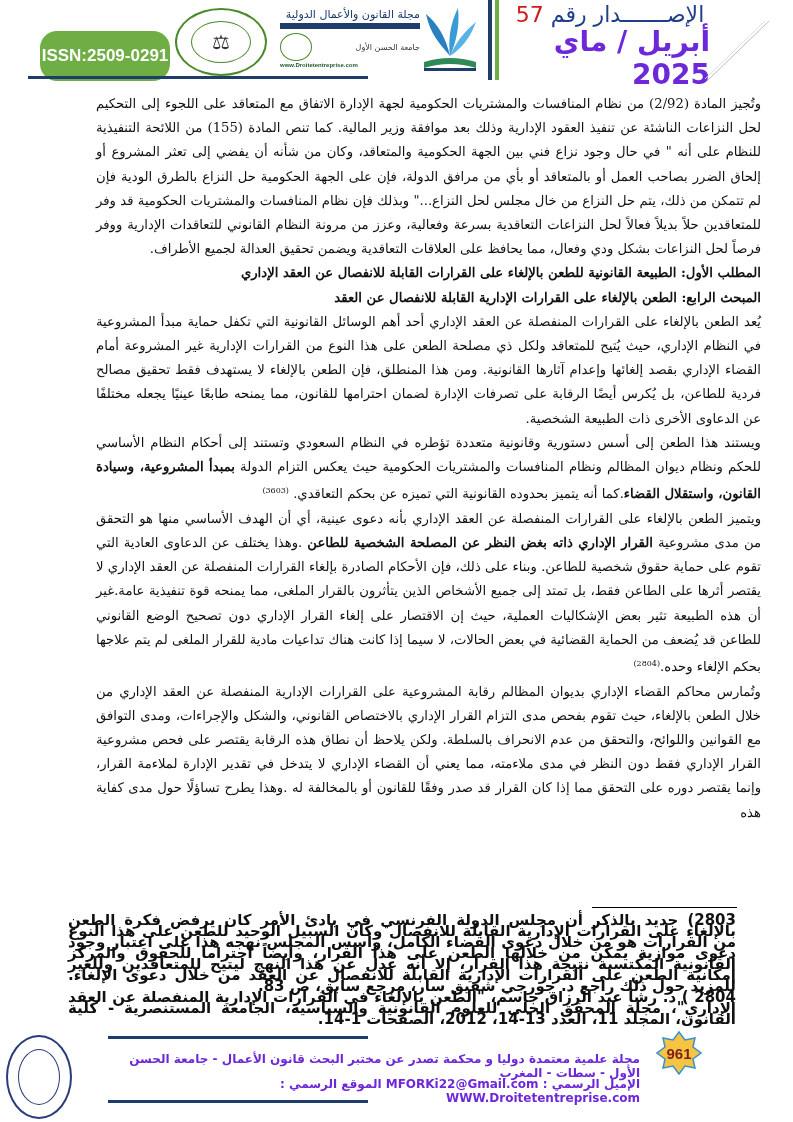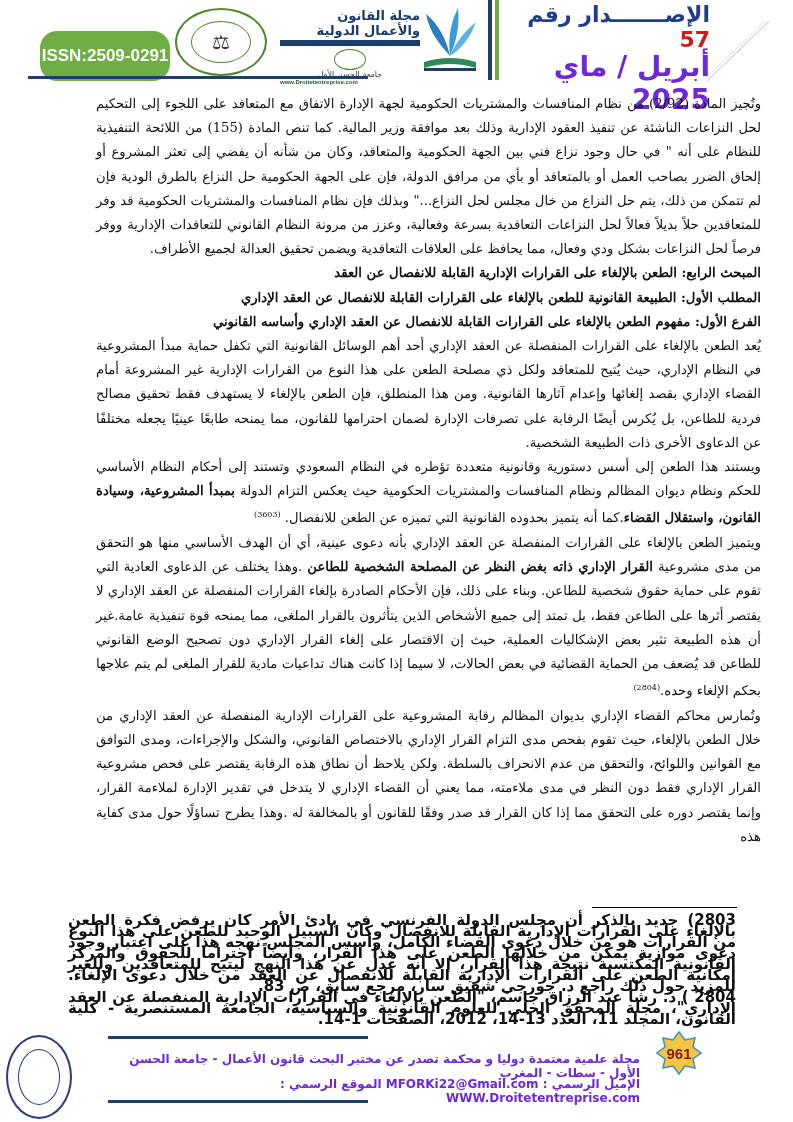--- a/index.html
+++ b/index.html
@@ -7,30 +7,30 @@
          font-family:"DejaVu Sans", sans-serif; color:#111; }
   .header { position:absolute; left:0; top:0; width:793px; height:88px; }
   .issn { position:absolute; left:40px; top:31px; width:130px; height:50px; background:#6fae45;
           border-radius:17px; color:#fff; font-family:"Liberation Sans", sans-serif; font-size:17px;
           font-weight:bold; display:flex; align-items:center; justify-content:center; }
   .logo-circle { position:absolute; left:175px; top:8px; width:88px; height:64px; border-radius:50%;
           border:2px solid #4a8a2a; display:flex; align-items:center; justify-content:center; }
   .logo-inner { width:58px; height:40px; border-radius:50%; border:1px solid #4a8a2a; display:flex;
           align-items:center; justify-content:center; font-size:20px; color:#333; }
   .journal-banner { position:absolute; left:280px; top:8px; width:140px; height:62px; }
-  .jb-title { font-size:13px; color:#1a3a6b; font-weight:bold; text-align:right; direction:rtl; }
+  .jb-title { font-size:11px; color:#1a3a6b; font-weight:normal; text-align:right; direction:rtl; }
   .jb-strip { height:6px; background:#1f3d6b; margin-top:2px; }
-  .jb-row { display:flex; justify-content:space-between; align-items:center; margin-top:3px; height:30px;flex-direction:column; }
+  .jb-row { display:flex; justify-content:space-between; align-items:center; margin-top:3px; height:30px; }
   .jb-mini { width:30px; height:26px; border-radius:50%; border:1px solid #4a8a2a; }
   .jb-web { font-size:6px; color:#1f5a2a; font-weight:bold; font-family:"Liberation Sans",sans-serif; }
   .book-logo { position:absolute; left:420px; top:4px; width:60px; height:70px; }
   .vbars { position:absolute; left:488px; top:0; width:14px; height:80px; display:flex; gap:3px; }
   .vbars span { display:block; width:4px; height:80px; }
   .issue { position:absolute; left:510px; top:2px; width:200px; direction:rtl; text-align:right; }
-  .issue-line1 { font-size:22px; font-weight:bold; color:#1f3d8b; font-family:"DejaVu Sans",sans-serif; }
+  .issue-line1 { font-size:22px; font-weight:normal; color:#1f3d8b; font-family:"DejaVu Sans",sans-serif;text-align:center; }
   .issue-num { color:#d11a1a; }
   .issue-line2 { font-size:28px; font-weight:bold; color:#6d28d9; margin-top:-2px; }
   .diag { position:absolute; left:705px; top:20px; width:65px; height:62px; }
   .hr-top { position:absolute; left:28px; top:76px; width:340px; height:3px; background:#1f3d6b; }
   .content { position:absolute; left:70px; top:92px; width:665px; direction:rtl; text-align:justify;
              font-family:"DejaVu Serif", serif; font-size:13.2px; line-height:24.2px;margin-left:26px; }
   .content p { margin:0; }
   .content .h { font-weight:bold; }
   .content b { font-weight:bold; }
   sup { font-size:8px; }
@@ -93,26 +93,25 @@
   <svg class="diag" viewBox="0 0 65 62">
     <line x1="64" y1="1" x2="2" y2="61" stroke="#bbb" stroke-width="1"></line>
     <line x1="60" y1="1" x2="0" y2="59" stroke="#ddd" stroke-width="1"></line>
   </svg>
 
   <div class="hr-top"></div>
 </div>
 
 <div class="content">
   <p>وتُجيز المادة (2/92) من نظام المنافسات والمشتريات الحكومية لجهة الإدارة الاتفاق مع المتعاقد على اللجوء إلى التحكيم لحل النزاعات الناشئة عن تنفيذ العقود الإدارية وذلك بعد موافقة وزير المالية. كما تنص المادة (155) من اللائحة التنفيذية للنظام على أنه " في حال وجود نزاع فني بين الجهة الحكومية والمتعاقد، وكان من شأنه أن يفضي إلى تعثر المشروع أو إلحاق الضرر بصاحب العمل أو بالمتعاقد أو بأي من مرافق الدولة، فإن على الجهة الحكومية حل النزاع بالطرق الودية فإن لم تتمكن من ذلك، يتم حل النزاع من خال مجلس لحل النزاع..." وبذلك فإن نظام المنافسات والمشتريات الحكومية قد وفر للمتعاقدين حلاً بديلاً فعالاً لحل النزاعات التعاقدية بسرعة وفعالية، وعزز من مرونة النظام القانوني للتعاقدات الإدارية ووفر فرصاً لحل النزاعات بشكل ودي وفعال، مما يحافظ على العلاقات التعاقدية ويضمن تحقيق العدالة لجميع الأطراف.</p>
+  <p class="h">المطلب الأول: الطبيعة القانونية للطعن بالإلغاء على القرارات القابلة للانفصال عن العقد الإداري</p>
   <p class="h">المبحث الرابع: الطعن بالإلغاء على القرارات الإدارية القابلة للانفصال عن العقد</p>
-  <p class="h">المطلب الأول: الطبيعة القانونية للطعن بالإلغاء على القرارات القابلة للانفصال عن العقد الإداري</p>
-  <p class="h">الفرع الأول: مفهوم الطعن بالإلغاء على القرارات القابلة للانفصال عن العقد الإداري وأساسه القانوني</p>
   <p>يُعد الطعن بالإلغاء على القرارات المنفصلة عن العقد الإداري أحد أهم الوسائل القانونية التي تكفل حماية مبدأ المشروعية في النظام الإداري، حيث يُتيح للمتعاقد ولكل ذي مصلحة الطعن على هذا النوع من القرارات الإدارية غير المشروعة أمام القضاء الإداري بقصد إلغائها وإعدام آثارها القانونية. ومن هذا المنطلق، فإن الطعن بالإلغاء لا يستهدف فقط تحقيق مصالح فردية للطاعن، بل يُكرس أيضًا الرقابة على تصرفات الإدارة لضمان احترامها للقانون، مما يمنحه طابعًا عينيًا يجعله مختلفًا عن الدعاوى الأخرى ذات الطبيعة الشخصية.</p>
   <p>
-    <span>ويستند هذا الطعن إلى أسس دستورية وقانونية متعددة تؤطره في النظام السعودي وتستند إلى أحكام النظام الأساسي للحكم ونظام ديوان المظالم ونظام المنافسات والمشتريات الحكومية حيث يعكس التزام الدولة </span><b>بمبدأ المشروعية، وسيادة القانون، واستقلال القضاء</b><span>.كما أنه يتميز بحدوده القانونية التي تميزه عن الطعن للانفصال. </span><sup>(3603)</sup>
+    <span>ويستند هذا الطعن إلى أسس دستورية وقانونية متعددة تؤطره في النظام السعودي وتستند إلى أحكام النظام الأساسي للحكم ونظام ديوان المظالم ونظام المنافسات والمشتريات الحكومية حيث يعكس التزام الدولة </span><b>بمبدأ المشروعية، وسيادة القانون، واستقلال القضاء</b><span>.كما أنه يتميز بحدوده القانونية التي تميزه عن بحكم التعاقدي. </span><sup>(3603)</sup>
   </p>
   <p>
     <span>ويتميز الطعن بالإلغاء على القرارات المنفصلة عن العقد الإداري بأنه دعوى عينية، أي أن الهدف الأساسي منها هو التحقق من مدى مشروعية </span><b>القرار الإداري ذاته بغض النظر عن المصلحة الشخصية للطاعن</b><span> .وهذا يختلف عن الدعاوى العادية التي تقوم على حماية حقوق شخصية للطاعن. وبناء على ذلك، فإن الأحكام الصادرة بإلغاء القرارات المنفصلة عن العقد الإداري لا يقتصر أثرها على الطاعن فقط، بل تمتد إلى جميع الأشخاص الذين يتأثرون بالقرار الملغى، مما يمنحه قوة تنفيذية عامة.غير أن هذه الطبيعة تثير بعض الإشكاليات العملية، حيث إن الاقتصار على إلغاء القرار الإداري دون تصحيح الوضع القانوني للطاعن قد يُضعف من الحماية القضائية في بعض الحالات، لا سيما إذا كانت هناك تداعيات مادية للقرار الملغى لم يتم علاجها بحكم الإلغاء وحده.</span><sup>(2804)</sup>
   </p>
   <p>وتُمارس محاكم القضاء الإداري بديوان المظالم رقابة المشروعية على القرارات الإدارية المنفصلة عن العقد الإداري من خلال الطعن بالإلغاء، حيث تقوم بفحص مدى التزام القرار الإداري بالاختصاص القانوني، والشكل والإجراءات، ومدى التوافق مع القوانين واللوائح، والتحقق من عدم الانحراف بالسلطة. ولكن يلاحظ أن نطاق هذه الرقابة يقتصر على فحص مشروعية القرار الإداري فقط دون النظر في مدى ملاءمته، مما يعني أن القضاء الإداري لا يتدخل في تقدير الإدارة لملاءمة القرار، وإنما يقتصر دوره على التحقق مما إذا كان القرار قد صدر وفقًا للقانون أو بالمخالفة له .وهذا يطرح تساؤلًا حول مدى كفاية هذه</p>
 </div>
 
 <div class="fn-rule"></div>
 <div class="footnotes">
   <p>2803) جديد بالذكر أن مجلس الدولة الفرنسي في بادئ الأمر كان يرفض فكرة الطعن بالإلغاء على القرارات الإدارية القابلة للانفصال وكان السبيل الوحيد للطعن على هذا النوع من القرارات هو من خلال دعوى القضاء الكامل، واسس المجلس نهجه هذا على اعتبار وجود دعوى موازية يمكن من خلالها الطعن على هذا القرار، وأيضاً احتراما للحقوق والمركز القانونية المكتسبة نتيجة هذا القرار، إلا أنه عدل عن هذا النهج ليتيح للمتعاقدين وللغير إمكانية الطعن على القرارات الإدارية القابلة للانفصال عن العقد من خلال دعوى الإلغاء. للمزيد حول ذلك راجع د. جورجي شفيق سار، مرجع سابق، ص 83.</p>

